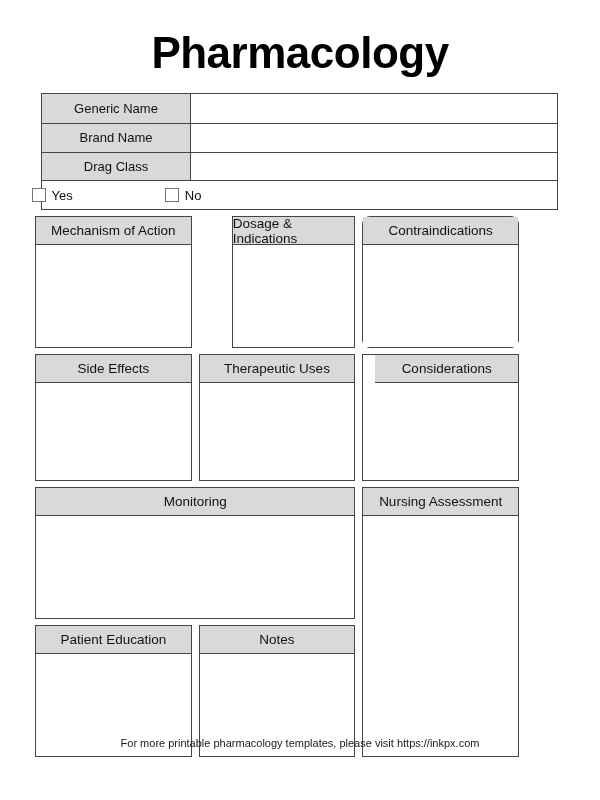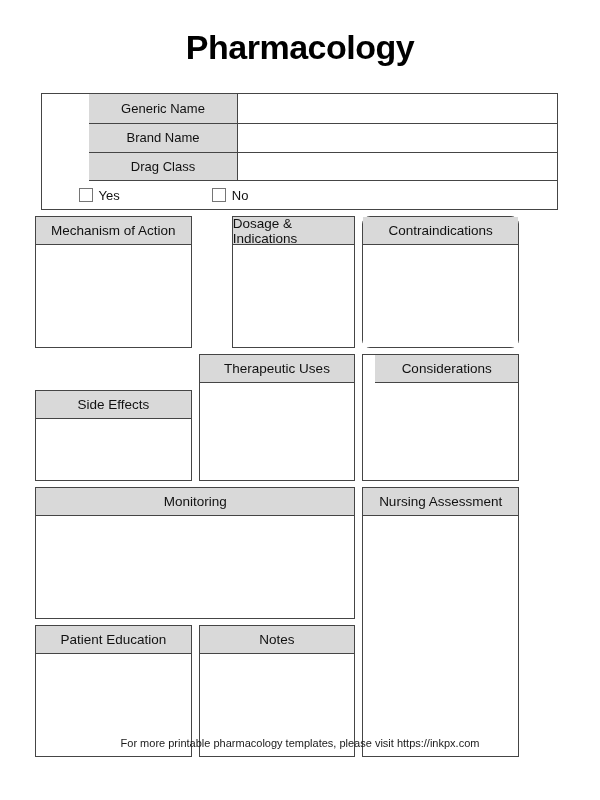--- a/index.html
+++ b/index.html
@@ -19,39 +19,38 @@
     overflow: hidden;
   }
   .page {
     position: absolute; inset: 0;
     background: var(--page-bg);
   }
   .title {
     position: absolute;
     top: 28px; left: 0; width: 600px;
     text-align: center;
-    font-size: 34px;
+    font-size: 44px;
     font-weight: 700;
     letter-spacing: -0.5px;
     color: #000;
   }
   
   .info-table {
     position: absolute;
     left: 41px; top: 93px;
     width: 517px; height: 117px;
     border: 1px solid var(--border-dark);
     display: grid;
     grid-template-rows: repeat(4, 1fr);
     background: #fff;
   }
   .it-row {
     display: grid;
     grid-template-columns: 149px 1fr;
-    margin-left: 47px;
   }
   .it-row + .it-row { border-top: 1px solid var(--border-dark); }
   .it-label {
     background: var(--header-bg);
     border-right: 1px solid var(--border-dark);
     display: flex; align-items: center; justify-content: center;
     font-size: 13px;
   }
   .it-value {
     background: #fff;
@@ -92,21 +91,21 @@
     background: var(--header-bg);
     border-bottom: 1px solid var(--border-dark);
     height: 28px; flex: 0 0 28px;
     display: flex; align-items: center; justify-content: center;
     font-size: 13.5px;
   }
   .box-body { flex: 1 1 auto; background: #fff; }
   .pos-r1c1 { grid-area: 1 / 1 / 2 / 2; }
   .pos-r1c2 { grid-area: 1 / 2 / 2 / 3; margin-left: 33px; }
   .pos-r1c3 { grid-area: 1 / 3 / 2 / 4; border-radius: 8px; }
-  .pos-r2c1 { grid-area: 2 / 1 / 3 / 2; margin-top: 36px; }
+  .pos-r2c1 { grid-area: 2 / 1 / 3 / 2; }
   .pos-r2c2 { grid-area: 2 / 2 / 3 / 3; }
   .pos-r2c3 { grid-area: 2 / 3 / 3 / 4; padding-left: 12px; }
   .pos-monitoring { grid-area: 3 / 1 / 4 / 3; }
   .pos-nursing { grid-area: 3 / 3 / 5 / 4; }
   .pos-r4c1 { grid-area: 4 / 1 / 5 / 2; }
   .pos-r4c2 { grid-area: 4 / 2 / 5 / 3; }
   
   .footer {
     position: absolute;
     top: 737px; left: 0; width: 600px;

